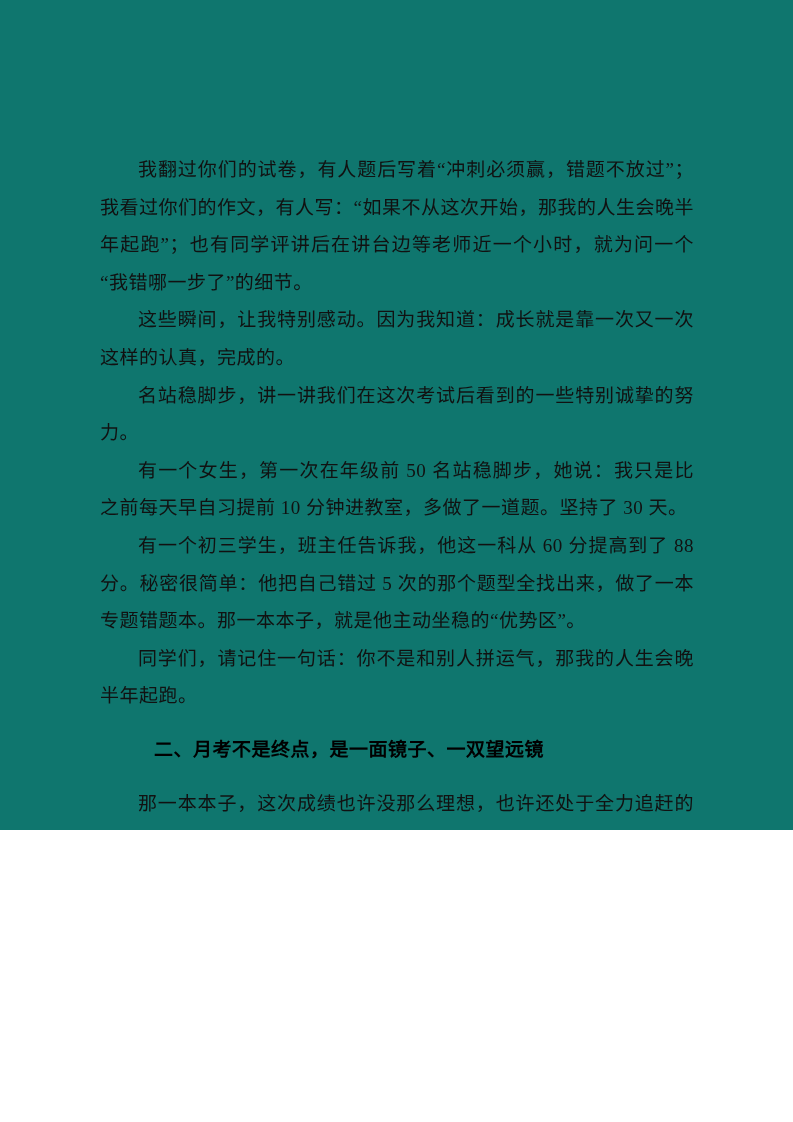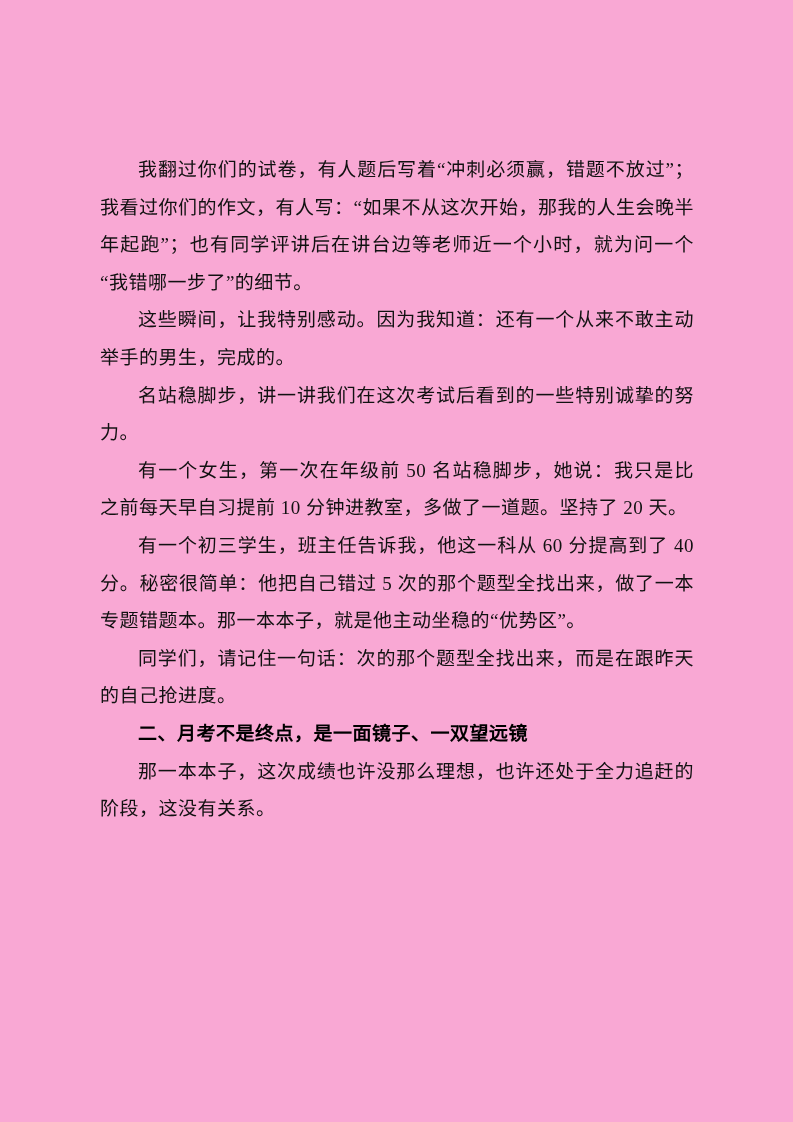--- a/index.html
+++ b/index.html
@@ -3,60 +3,60 @@
 <meta charset="utf-8">
 <style>
   html, body {
     margin: 0;
     padding: 0;
     background: #ffffff;
   }
   .page {
     position: relative;
     width: 793px;
-    height: 1122px;
-    background: #f9a8d4;
+    height: 830px;
+    background: #0f766e;
     box-sizing: border-box;
     padding: 151px 99px 0 100px;
     overflow: hidden;
   }
   .doc-body {
     width: 594px;
   }
   .para {
     margin: 0;
     font-family: "Liberation Serif", "DejaVu Serif", serif;
     font-size: 19px;
     line-height: 37.6px;
     color: #111111;
     text-align: justify;
     text-justify: inter-character;
     text-indent: 2em;
     font-weight: 400;
     letter-spacing: 0.5px;
   }
   .heading {
-    margin: 0;
+    margin: 16px;
     font-family: "Liberation Serif", "DejaVu Serif", serif;
     font-size: 19px;
     line-height: 37.6px;
     color: #000000;
     text-align: left;
     text-indent: 2em;
     font-weight: 700;
     letter-spacing: 0.5px;
   }
 </style>
 </head>
 <body>
 
 <div class="page">
   <div class="doc-body">
     <p class="para">我翻过你们的试卷，有人题后写着“冲刺必须赢，错题不放过”；我看过你们的作文，有人写：“如果不从这次开始，那我的人生会晚半年起跑”；也有同学评讲后在讲台边等老师近一个小时，就为问一个“我错哪一步了”的细节。</p>
-    <p class="para">这些瞬间，让我特别感动。因为我知道：还有一个从来不敢主动举手的男生，完成的。</p>
+    <p class="para">这些瞬间，让我特别感动。因为我知道：成长就是靠一次又一次这样的认真，完成的。</p>
     <p class="para">名站稳脚步，讲一讲我们在这次考试后看到的一些特别诚挚的努力。</p>
-    <p class="para">有一个女生，第一次在年级前 50 名站稳脚步，她说：我只是比之前每天早自习提前 10 分钟进教室，多做了一道题。坚持了 20 天。</p>
-    <p class="para">有一个初三学生，班主任告诉我，他这一科从 60 分提高到了 40 分。秘密很简单：他把自己错过 5 次的那个题型全找出来，做了一本专题错题本。那一本本子，就是他主动坐稳的“优势区”。</p>
-    <p class="para">同学们，请记住一句话：次的那个题型全找出来，而是在跟昨天的自己抢进度。</p>
+    <p class="para">有一个女生，第一次在年级前 50 名站稳脚步，她说：我只是比之前每天早自习提前 10 分钟进教室，多做了一道题。坚持了 30 天。</p>
+    <p class="para">有一个初三学生，班主任告诉我，他这一科从 60 分提高到了 88 分。秘密很简单：他把自己错过 5 次的那个题型全找出来，做了一本专题错题本。那一本本子，就是他主动坐稳的“优势区”。</p>
+    <p class="para">同学们，请记住一句话：你不是和别人拼运气，那我的人生会晚半年起跑。</p>
     <h2 class="heading">二、月考不是终点，是一面镜子、一双望远镜</h2>
     <p class="para">那一本本子，这次成绩也许没那么理想，也许还处于全力追赶的阶段，这没有关系。</p>
   </div>
 </div>
 
 </body></html>

